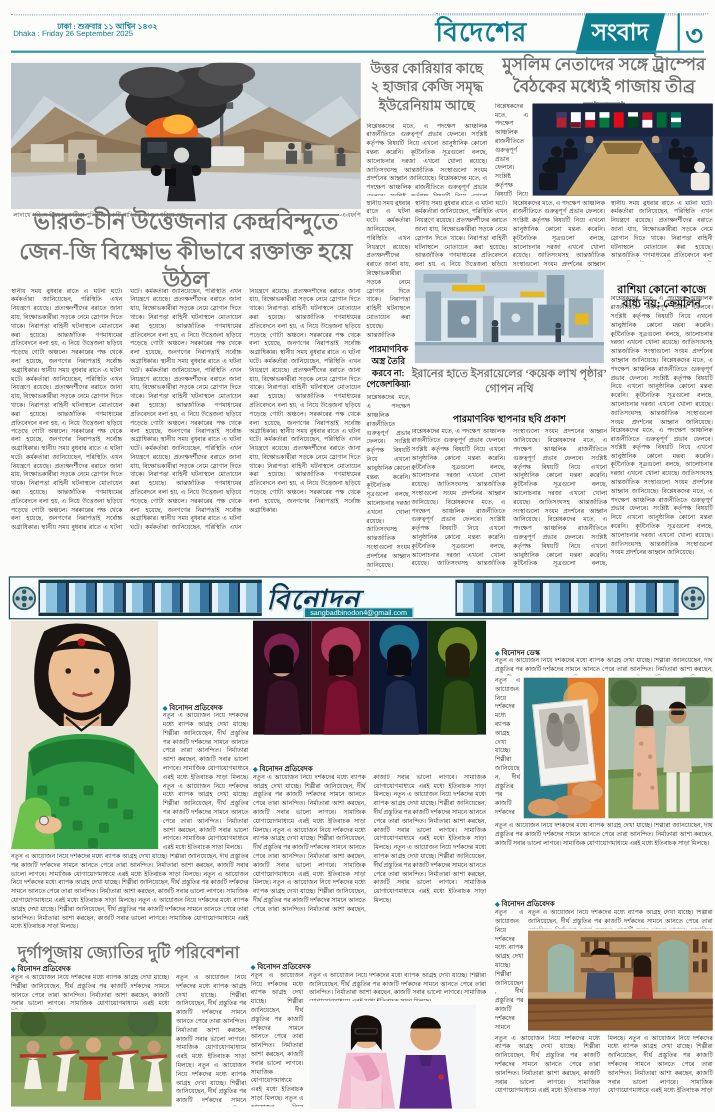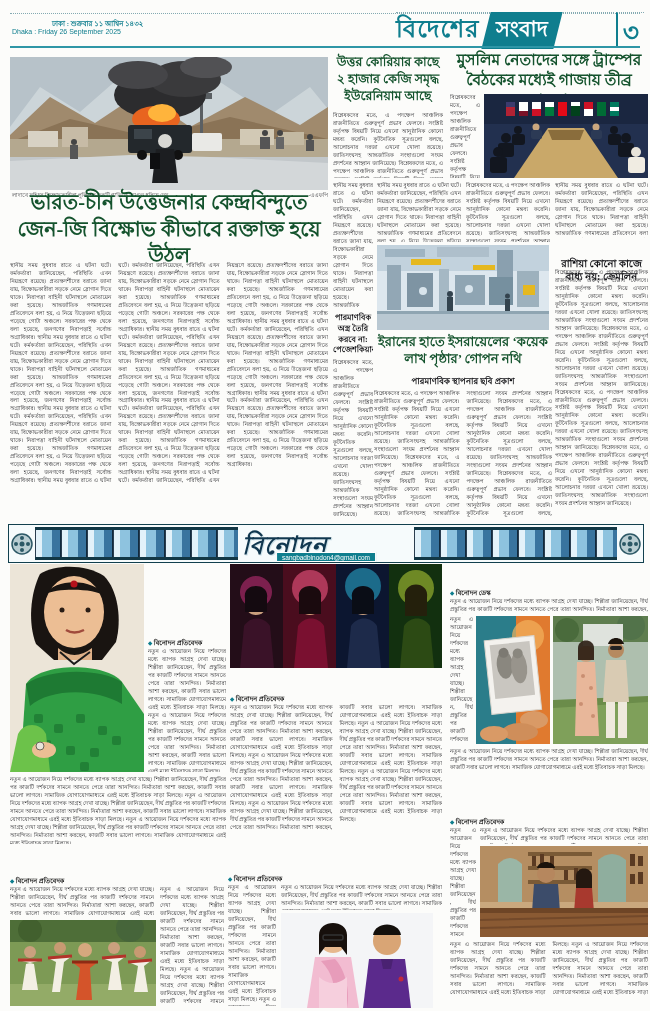--- a/index.html
+++ b/index.html
@@ -3,21 +3,21 @@
 <meta charset="utf-8">
 <style>
   html,body{margin:0;padding:0;background:#e8e8e4;}
   #page{position:relative;width:650px;height:1011px;background:#fcfcfa;margin:0 auto;
         font-family:"Liberation Serif",serif;overflow:hidden;}
   .abs{position:absolute;}
   .body-txt{font-size:5.5px;line-height:1.45;text-align:justify;color:#26262a;
             overflow:hidden;word-break:break-word;}
   .cols2{column-count:2;column-gap:7px;}
   .cols3{column-count:3;column-gap:7px;}
-  .headline{font-weight:bold;color:#14532d;text-align:center;}
+  .headline{font-weight:bold;color:#737373;text-align:center;}
   .red{color:#bf1f27;}
   .byline{font-size:6.5px;color:#111;font-weight:bold;}
   .byline .diamond{color:#0f7e8e;font-size:5.5px;}
   .caption{font-size:5.5px;color:#3c3c40;}
   .teal{color:#0f7e8e;}
   .photo{display:block;}
   .photo svg{display:block;}
   
   #hdr-dots{border-top:1px dotted #84aab2;}
   #hdr-rule{background:#2e96a6;}
@@ -38,21 +38,21 @@
   .subhead{font-weight:bold;text-align:center;color:#101014;}
 </style>
 </head>
 <body>
 
 <div id="page">
 
   <div class="abs" id="hdr-dots" style="left:10px;top:13px;width:630px;height:0;"></div>
   <div class="abs teal" style="left:12px;top:18px;font-size:7px;font-weight:bold;padding-left:40px;">ঢাকা : শুক্রবার ১১ আশ্বিন ১৪৩২</div>
   <div class="abs teal" style="left:12px;top:28px;font-size:7px;font-family:'Liberation Sans',sans-serif;">Dhaka : Friday 26 September 2025</div>
-  <div class="abs" style="left:396px;top:12px;width:218px;height:34px;border-top:1px dotted #84aab2;display:flex;align-items:center;">
+  <div class="abs" style="left:396px;top:12px;width:218px;height:34px;border-top:1px dotted #84aab2;display:flex;align-items:center;gap:42px;">
     <span style="font-size:24px;font-weight:bold;color:#0f7e8e;letter-spacing:1px;">বিদেশের</span>
     <span id="masthead-box" style="margin-left:6px;padding:1px 10px;">
         <span style="font-size:21px;">সংবাদ</span>
       </span>
   </div>
   <div class="abs" style="left:616px;top:12px;width:26px;height:34px;border-left:2px solid #0f7e8e;border-top:1px dotted #84aab2;text-align:center;font-size:25px;font-weight:bold;color:#0f7e8e;">৩</div>
   <div class="abs" id="hdr-rule" style="left:10px;top:46px;width:630px;height:2px;"></div>
 
   <div class="abs photo" style="left:10px;top:57px;width:318px;height:133px;">
     <svg width="318" height="133" viewBox="0 0 318 133">
@@ -179,21 +179,21 @@
       <circle cx="46" cy="46" r="4" fill="#d8e4ec"></circle>
         <circle cx="92" cy="44" r="4" fill="#d8e4ec"></circle>
       <rect x="0" y="66" width="172" height="19" fill="#b9c8d2"></rect>
       <rect x="0" y="66" width="172" height="3" fill="#8fa5b2"></rect>
       <rect x="70" y="52" width="6" height="14" fill="#33434e"></rect>
         <circle cx="73" cy="49" r="3" fill="#33434e"></circle>
       <rect x="128" y="54" width="5" height="12" fill="#33434e"></rect>
         <circle cx="130.5" cy="51" r="2.5" fill="#33434e"></circle>
     </svg>
   </div>
-  <div class="abs headline" style="left:374px;top:334px;width:178px;font-size:13px;line-height:1.3;">ইরানের হাতে ইসরায়েলের ‘কয়েক লাখ পৃষ্ঠার’ গোপন নথি</div>
+  <div class="abs headline" style="left:374px;top:334px;width:178px;font-size:10px;line-height:1.3;">ইরানের হাতে ইসরায়েলের ‘কয়েক লাখ পৃষ্ঠার’ গোপন নথি</div>
   <div class="abs subhead" style="left:374px;top:375px;width:178px;font-size:8.5px;">পারমাণবিক স্থাপনার ছবি প্রকাশ</div>
   <div class="abs body-txt cols2" style="left:374px;top:390px;width:178px;height:132px;">বিশ্লেষকদের মতে, এ পদক্ষেপ আঞ্চলিক রাজনীতিতে গুরুত্বপূর্ণ প্রভাব ফেলবে। সংশ্লিষ্ট কর্তৃপক্ষ বিষয়টি নিয়ে এখনো আনুষ্ঠানিক কোনো মন্তব্য করেনি। কূটনৈতিক সূত্রগুলো বলছে, আলোচনার দরজা এখনো খোলা রয়েছে। জাতিসংঘসহ আন্তর্জাতিক সংস্থাগুলো সংযম প্রদর্শনের আহ্বান জানিয়েছে। বিশ্লেষকদের মতে, এ পদক্ষেপ আঞ্চলিক রাজনীতিতে গুরুত্বপূর্ণ প্রভাব ফেলবে। সংশ্লিষ্ট কর্তৃপক্ষ বিষয়টি নিয়ে এখনো আনুষ্ঠানিক কোনো মন্তব্য করেনি। কূটনৈতিক সূত্রগুলো বলছে, আলোচনার দরজা এখনো খোলা রয়েছে। জাতিসংঘসহ আন্তর্জাতিক সংস্থাগুলো সংযম প্রদর্শনের আহ্বান জানিয়েছে। বিশ্লেষকদের মতে, এ পদক্ষেপ আঞ্চলিক রাজনীতিতে গুরুত্বপূর্ণ প্রভাব ফেলবে। সংশ্লিষ্ট কর্তৃপক্ষ বিষয়টি নিয়ে এখনো আনুষ্ঠানিক কোনো মন্তব্য করেনি। কূটনৈতিক সূত্রগুলো বলছে, আলোচনার দরজা এখনো খোলা রয়েছে। জাতিসংঘসহ আন্তর্জাতিক সংস্থাগুলো সংযম প্রদর্শনের আহ্বান জানিয়েছে। বিশ্লেষকদের মতে, এ পদক্ষেপ আঞ্চলিক রাজনীতিতে গুরুত্বপূর্ণ প্রভাব ফেলবে। সংশ্লিষ্ট কর্তৃপক্ষ বিষয়টি নিয়ে এখনো আনুষ্ঠানিক কোনো মন্তব্য করেনি। কূটনৈতিক সূত্রগুলো বলছে, আলোচনার দরজা এখনো খোলা রয়েছে। জাতিসংঘসহ আন্তর্জাতিক সংস্থাগুলো সংযম প্রদর্শনের আহ্বান জানিয়েছে। </div>
 
   <div class="abs" id="banner" style="left:8px;top:524px;width:634px;height:37px;">
     <span style="width:26px;display:flex;align-items:center;justify-content:center;">
       <svg width="22" height="22" viewBox="0 0 22 22">
           <circle cx="11" cy="11" r="10" fill="#b9cdd2" stroke="#2c5866" stroke-width="1.5"></circle>
           <circle cx="11" cy="11" r="2.5" fill="#2c5866"></circle>
           <circle cx="11" cy="5" r="2" fill="#2c5866"></circle>
           <circle cx="11" cy="17" r="2" fill="#2c5866"></circle>
@@ -392,20 +392,21 @@
       <path d="M40,48 C52,60 56,76 52,95 L66,95 C70,74 62,54 54,46 Z" fill="#e79cba"></path>
       <path d="M38,64 Q52,76 66,64 L66,95 L38,95 Z" fill="#f6cfdd"></path>
       <circle cx="106" cy="28" r="14" fill="#d9a575"></circle>
       <path d="M92,22 C94,8 118,8 120,22 Z" fill="#14100c"></path>
       <path d="M88,46 L124,46 L130,95 L82,95 Z" fill="#5b2a8c"></path>
       <path d="M100,46 L112,46 L110,56 L102,56 Z" fill="#4a2272"></path>
       <circle cx="120" cy="66" r="2.5" fill="#c12a3a"></circle>
     </svg>
   </div>
 
+  <div class="abs headline" style="left:10px;top:854px;width:214px;font-size:15px;">দুর্গাপূজায় জ্যোতির দুটি পরিবেশনা</div>
   <div class="abs byline" style="left:10px;top:876px;width:120px;">
     <span class="diamond">◆</span> <span>বিনোদন প্রতিবেদক</span>
   </div>
   <div class="abs body-txt" style="left:10px;top:886px;width:144px;height:32px;">নতুন এ আয়োজন নিয়ে দর্শকদের মধ্যে ব্যাপক আগ্রহ দেখা যাচ্ছে। শিল্পীরা জানিয়েছেন, দীর্ঘ প্রস্তুতির পর কাজটি দর্শকদের সামনে আনতে পেরে তারা আনন্দিত। নির্মাতারা আশা করছেন, কাজটি সবার ভালো লাগবে। সামাজিক যোগাযোগমাধ্যমে এরই মধ্যে ইতিবাচক সাড়া মিলছে। </div>
   <div class="abs body-txt" style="left:160px;top:886px;width:64px;height:120px;">নতুন এ আয়োজন নিয়ে দর্শকদের মধ্যে ব্যাপক আগ্রহ দেখা যাচ্ছে। শিল্পীরা জানিয়েছেন, দীর্ঘ প্রস্তুতির পর কাজটি দর্শকদের সামনে আনতে পেরে তারা আনন্দিত। নির্মাতারা আশা করছেন, কাজটি সবার ভালো লাগবে। সামাজিক যোগাযোগমাধ্যমে এরই মধ্যে ইতিবাচক সাড়া মিলছে। নতুন এ আয়োজন নিয়ে দর্শকদের মধ্যে ব্যাপক আগ্রহ দেখা যাচ্ছে। শিল্পীরা জানিয়েছেন, দীর্ঘ প্রস্তুতির পর কাজটি দর্শকদের সামনে আনতে পেরে তারা আনন্দিত। নির্মাতারা আশা করছেন, কাজটি সবার ভালো লাগবে। সামাজিক যোগাযোগমাধ্যমে এরই মধ্যে ইতিবাচক সাড়া মিলছে। </div>
   <div class="abs photo" style="left:10px;top:920px;width:146px;height:86px;">
     <svg width="146" height="86" viewBox="0 0 146 86">
       <rect width="146" height="86" fill="#7d9a55"></rect>
       <rect x="0" y="0" width="146" height="22" fill="#4e6e38"></rect>
       <circle cx="20" cy="10" r="12" fill="#42602e"></circle>

